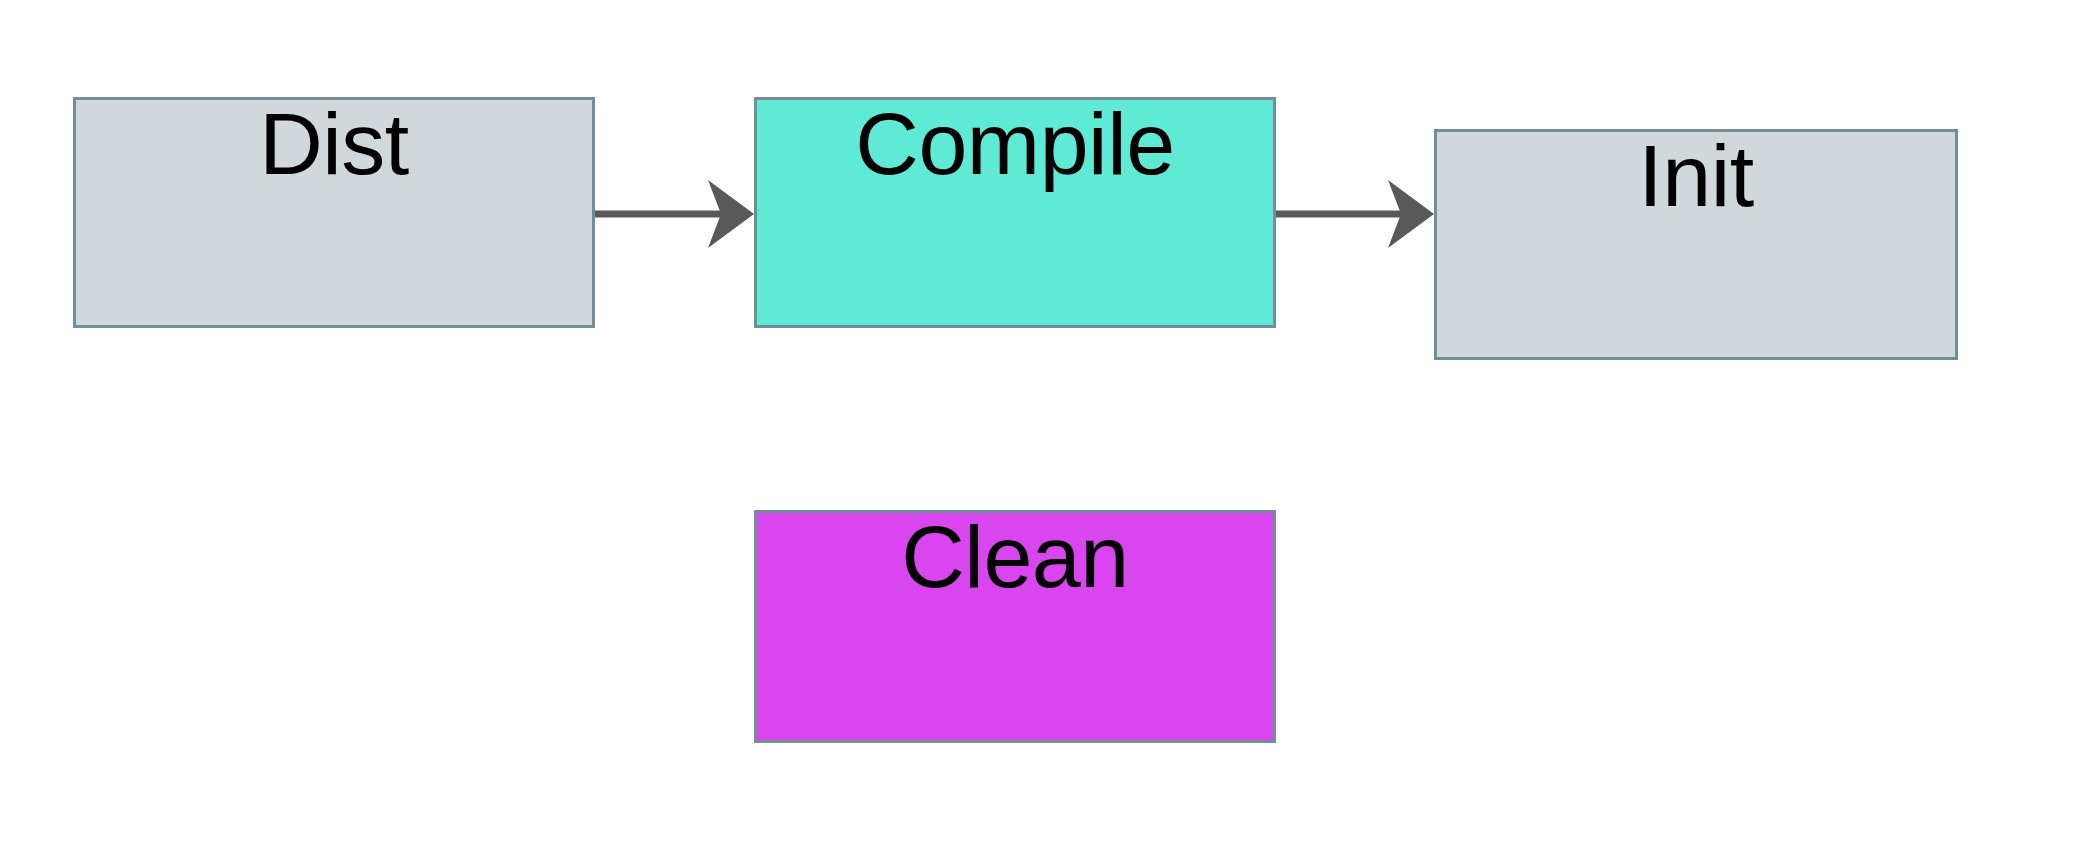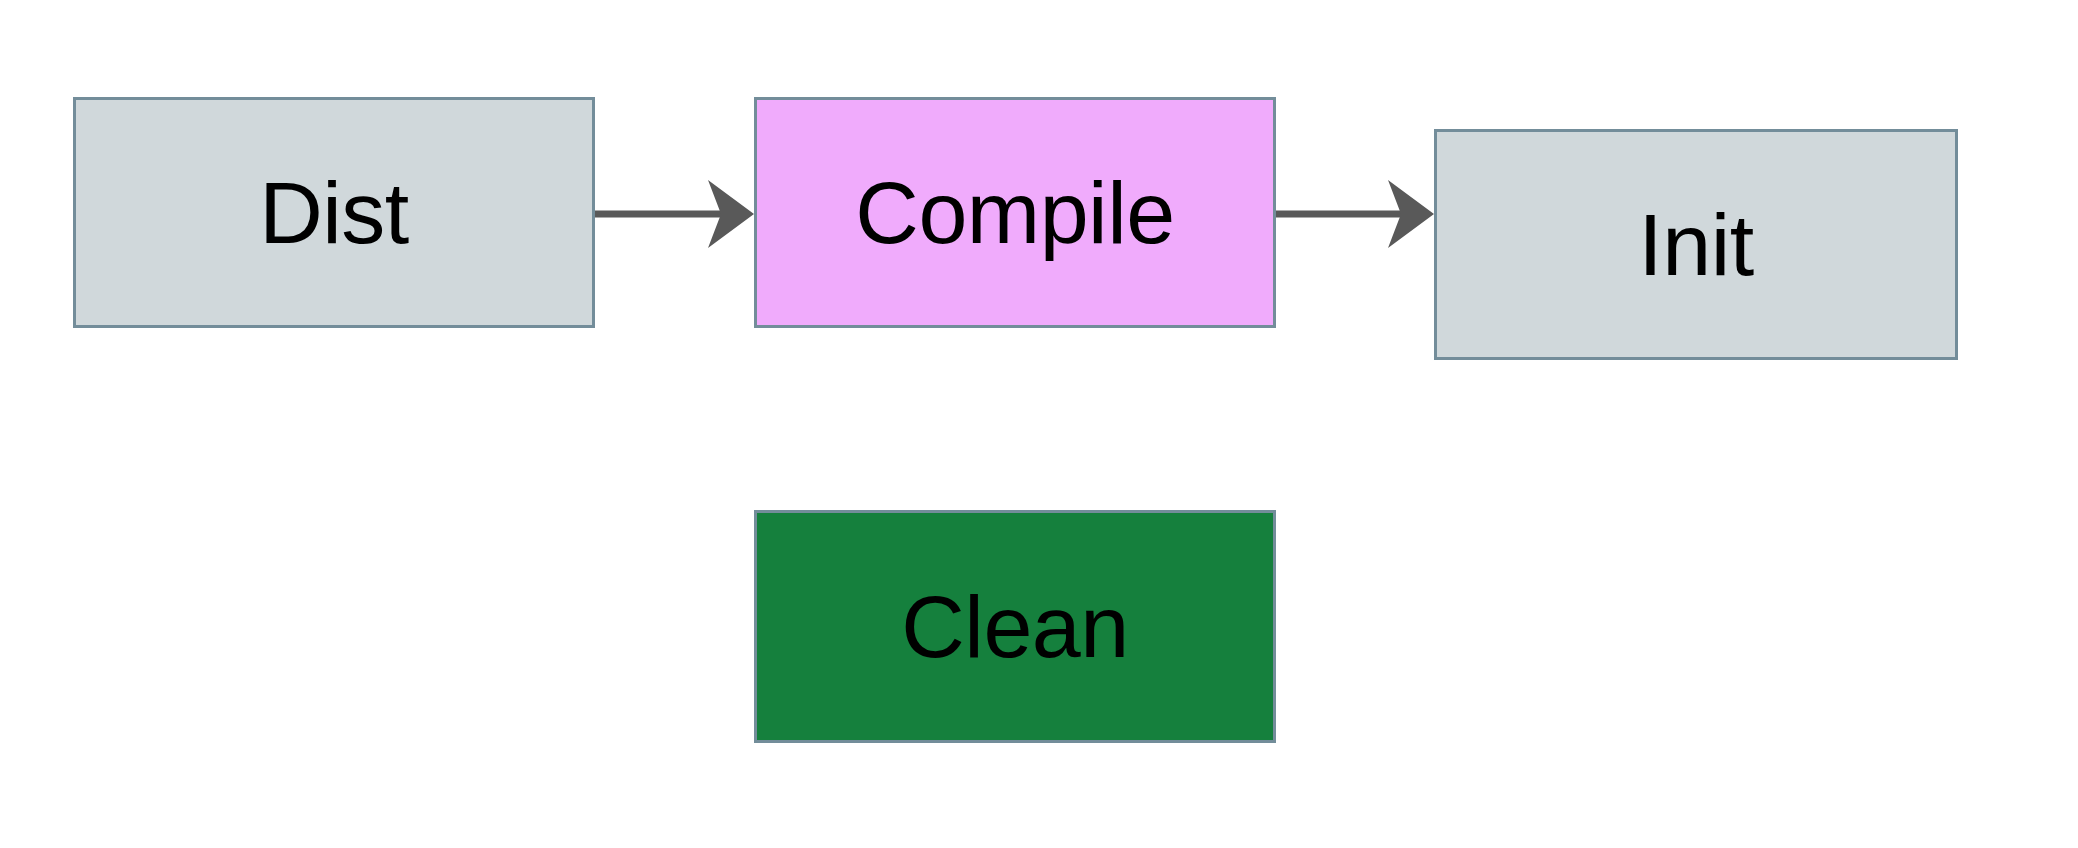--- a/index.html
+++ b/index.html
@@ -17,21 +17,20 @@
     height: 848px;
     background: #ffffff;
     overflow: hidden;
   }
   .node {
     position: absolute;
     box-sizing: border-box;
     background: #d0d8db;
     border: 3px solid #738d9a;
     display: flex;
-    align-items: center;
     justify-content: center;
   }
   .node-label {
     font-family: "Liberation Sans", sans-serif;
     font-size: 88px;
     font-weight: 400;
     line-height: 1;
     color: #000000;
     letter-spacing: -0.5px;
     white-space: nowrap;
@@ -48,29 +47,29 @@
 </style>
 </head>
 <body>
 
 <div id="canvas" style="width: 2078px; height: 848px; background: rgb(255, 255, 255);">
 
   <div class="node" id="node-dist" style="left: 73px; top: 97px; width: 522px; height: 231px; background: rgb(208, 216, 219); border-color: rgb(115, 141, 154); border-width: 3px;">
     <span class="node-label" style="color: rgb(0, 0, 0); font-size: 88px;">Dist</span>
   </div>
 
-  <div class="node" id="node-compile" style="left: 754px; top: 97px; width: 522px; height: 231px; background: #f0abfc; border-color: rgb(115, 141, 154); border-width: 3px;">
+  <div class="node" id="node-compile" style="left: 754px; top: 97px; width: 522px; height: 231px; background: #5eead4; border-color: rgb(115, 141, 154); border-width: 3px;">
     <span class="node-label" style="color: rgb(0, 0, 0); font-size: 88px;">Compile</span>
   </div>
 
   <div class="node" id="node-init" style="left: 1434px; top: 97px; width: 524px; height: 231px; background: rgb(208, 216, 219); border-color: rgb(115, 141, 154); border-width: 3px; margin-top: 32px;">
     <span class="node-label" style="color: rgb(0, 0, 0); font-size: 88px;">Init</span>
   </div>
 
-  <div class="node" id="node-clean" style="left: 754px; top: 510px; width: 522px; height: 233px; background: #15803d; border-color: rgb(115, 141, 154); border-width: 3px;">
+  <div class="node" id="node-clean" style="left: 754px; top: 510px; width: 522px; height: 233px; background: #d946ef; border-color: rgb(115, 141, 154); border-width: 3px;">
     <span class="node-label" style="color: rgb(0, 0, 0); font-size: 88px;">Clean</span>
   </div>
 
   <div class="edge" id="edge-dist-to-compile" style="left: 595px; top: 174px;">
     <svg id="svg-edge-0" xmlns="http://www.w3.org/2000/svg" width="159" height="80" viewBox="0 0 159 80">
         <line x1="0" y1="40" x2="130" y2="40" stroke="#595959" stroke-width="7"></line>
         <path d="M 159 40 L 113 6 L 126 40 L 113 74 Z" fill="#595959"></path>
       </svg>
   </div>
 

